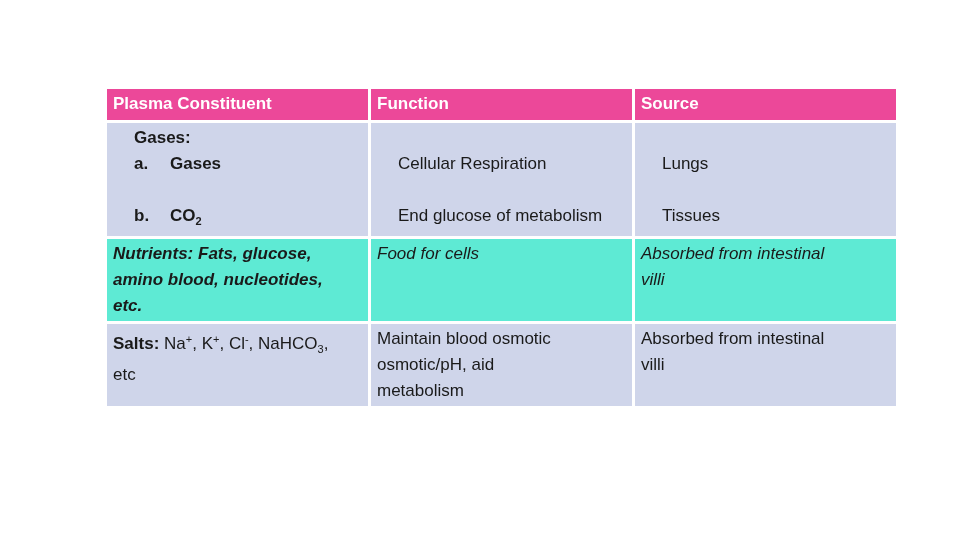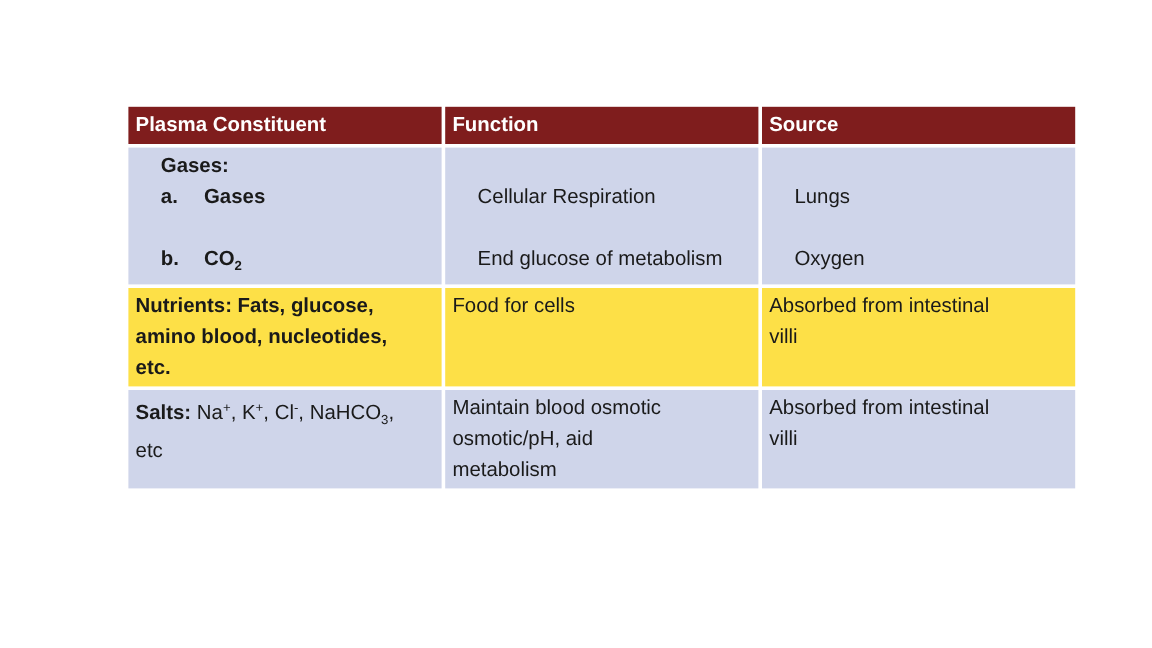--- a/index.html
+++ b/index.html
@@ -25,28 +25,28 @@
     width: 261px;
     box-sizing: border-box;
     padding: 2px 6px 2px 6px;
     vertical-align: top;
     text-align: left;
     font-size: 17px;
     line-height: 26px;
     font-weight: normal;
   }
   .plasma-table th {
-    background: #7f1d1d;
+    background: #ec4899;
     color: #ffffff;
     font-weight: bold;
     height: 31px;
     padding-top: 2px;
   }
   .band-dark  { background: #cfd5ea; }
-  .band-light { background: #fde047; }
+  .band-light { background: #5eead4; font-style: italic; }
   .row-gases td     { height: 108px; padding-left: 27px; }
   .row-nutrients td { height: 82px; }
   .row-salts td     { height: 82px; margin-left: 36px; }
   .ln { min-height: 26px; }
   .b  { font-weight: bold; }
   .marker { display: inline-block; width: 36px; }
   .sup { font-size: 11px; vertical-align: 6px; }
   .sub { font-size: 11px; vertical-align: -4px; }
 </style>
 </head>
@@ -75,21 +75,21 @@
       <td class="band-dark">
         <div class="ln"></div>
         <div class="ln">Cellular Respiration</div>
         <div class="ln"></div>
         <div class="ln">End glucose of metabolism</div>
       </td>
       <td class="band-dark">
         <div class="ln"></div>
         <div class="ln">Lungs</div>
         <div class="ln"></div>
-        <div class="ln">Oxygen</div>
+        <div class="ln">Tissues</div>
       </td>
     </tr>
 
     <tr class="row-nutrients">
       <td class="band-light">
         <div class="ln b">Nutrients: Fats, glucose,</div>
         <div class="ln b">amino blood, nucleotides,</div>
         <div class="ln b">etc.</div>
       </td>
       <td class="band-light">

